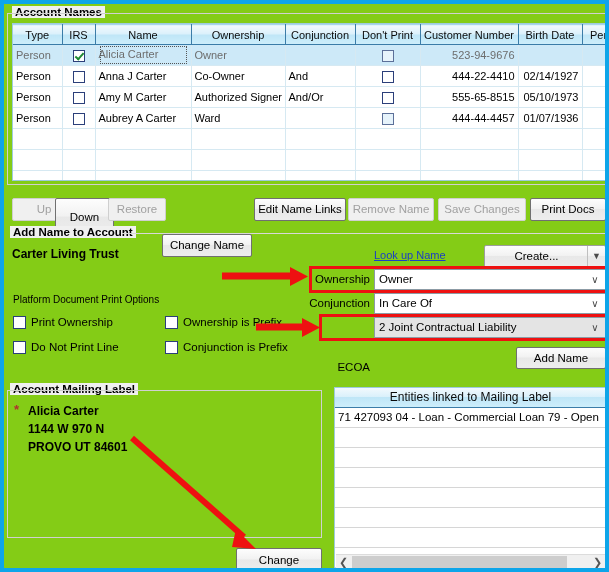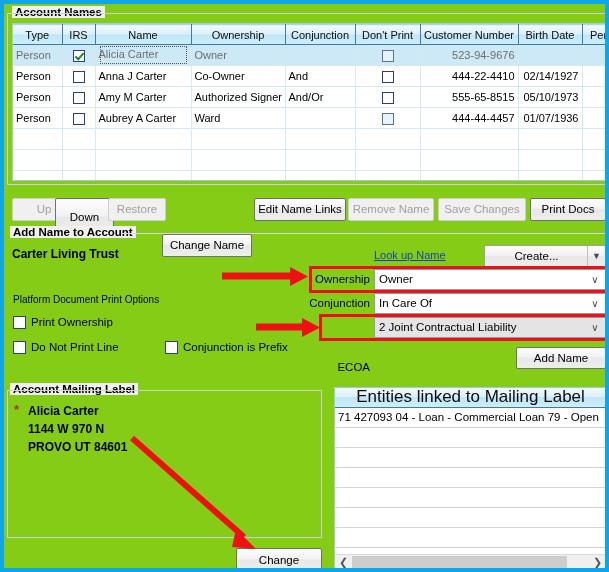--- a/index.html
+++ b/index.html
@@ -256,21 +256,21 @@
     position: absolute;
     border: 1px solid #9ecbdd;
     background: #ffffff;
     box-sizing: border-box;
     overflow: hidden;
   }
   .list-header {
     height: 19px;
     line-height: 18px;
     text-align: center;
-    font-size: 17px;
+    font-size: 12px;
     background: linear-gradient(to bottom, #f2f9fd 0%, #d9f0fb 48%, #bfe6f7 50%, #cdeefb 100%);
     border-bottom: 1px solid #3a7ca8;
     color: #0b0b0b;
     white-space: nowrap;
     overflow: hidden;
   }
   .list-row {
     height: 19px;
     line-height: 18px;
     border-bottom: 1px solid #d6d6d6;
@@ -494,20 +494,23 @@
     <span class="arrow">∨</span>
   </div>
 
   <button class="btn strong" style="left:512px; top:343px; width:90px; height:22px;">Add Name</button>
 
   <div class="txt" style="left:9px; top:290px;">Platform Document Print Options</div>
 
   <div class="optrow" style="left:9px; top:311px;">
     <span class="box"></span><span>Print Ownership</span>
   </div>
+  <div class="optrow" style="left:161px; top:311px;">
+    <span class="box"></span><span>Ownership is Prefix</span>
+  </div>
   <div class="optrow" style="left:9px; top:336px;">
     <span class="box"></span><span>Do Not Print Line</span>
   </div>
   <div class="optrow" style="left:161px; top:336px;">
     <span class="box"></span><span>Conjunction is Prefix</span>
   </div>
 
   <div class="group-title" style="left:6px; top:379px;">Account Mailing Label</div>
   <div class="groupbox" style="left:3px; top:386px; width:315px; height:148px;"></div>
 

